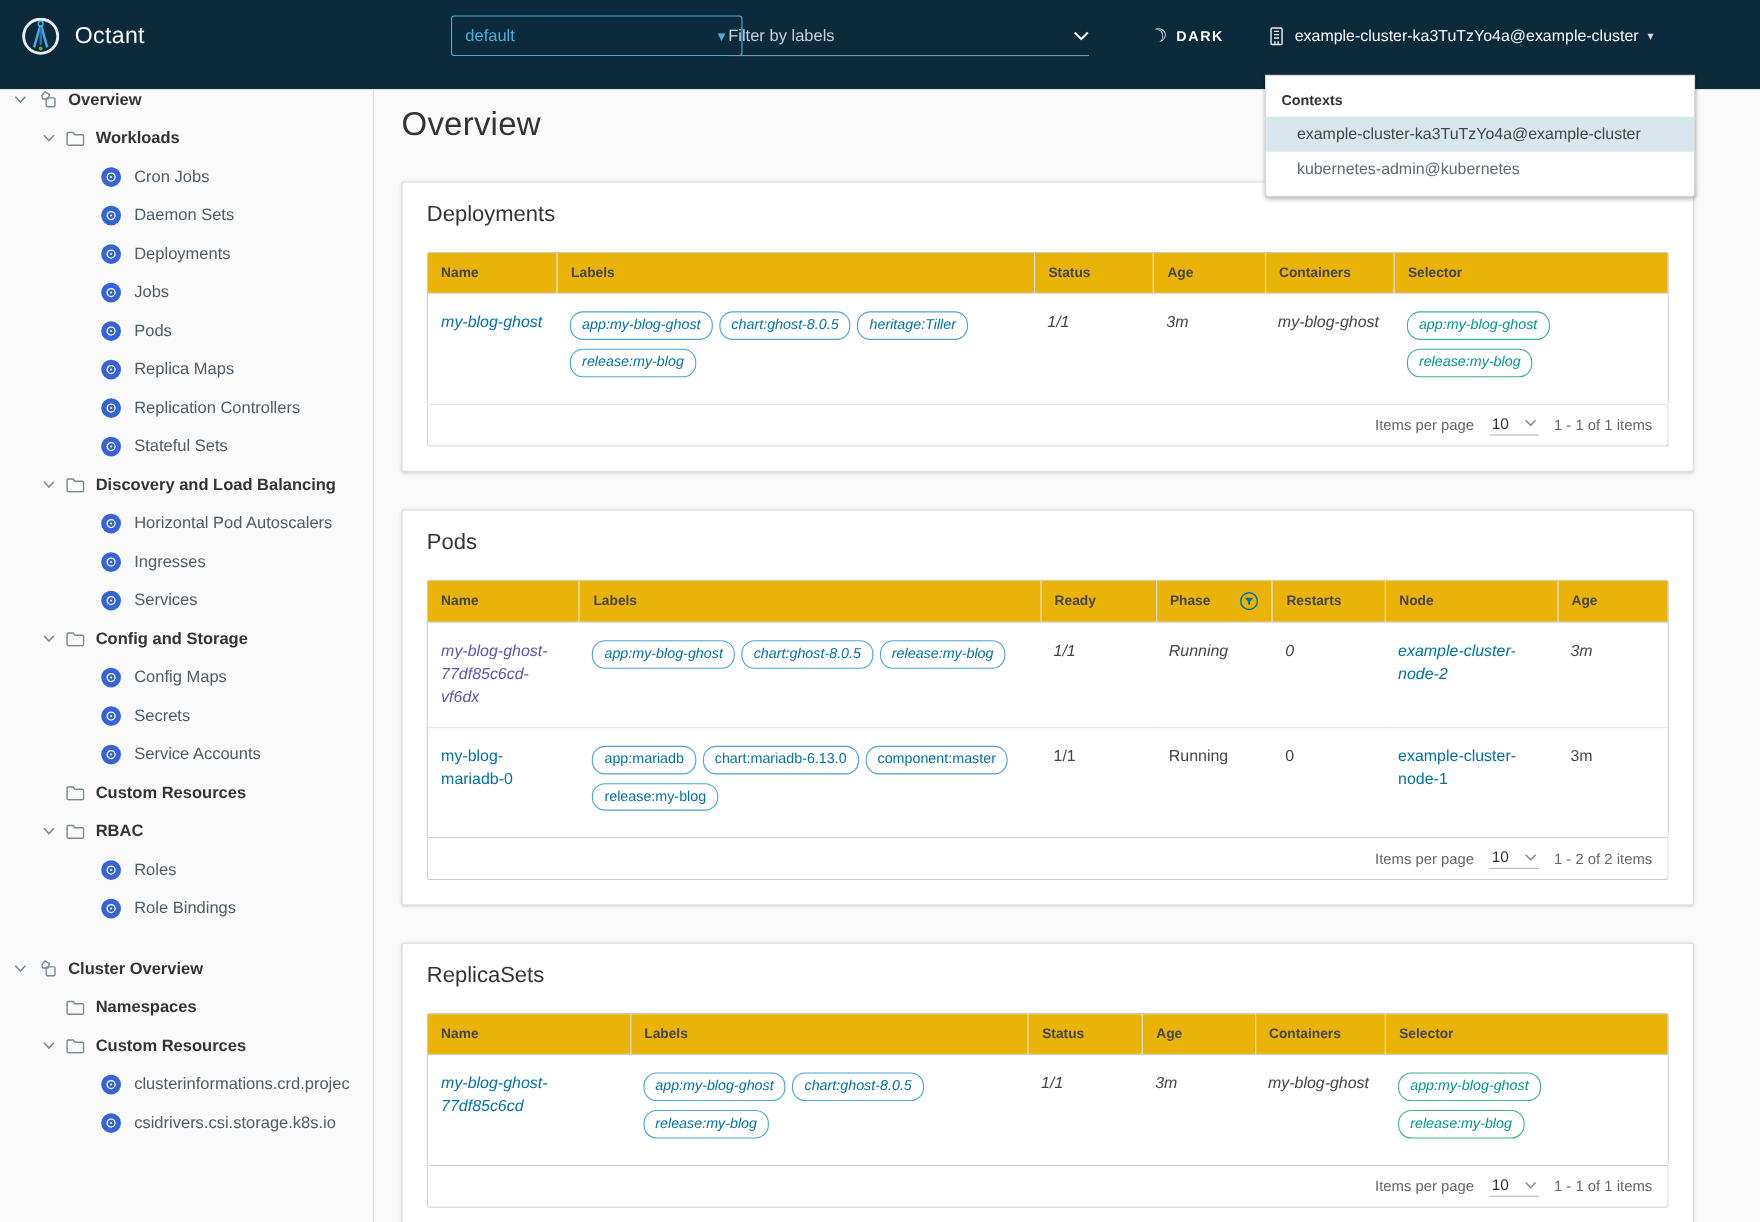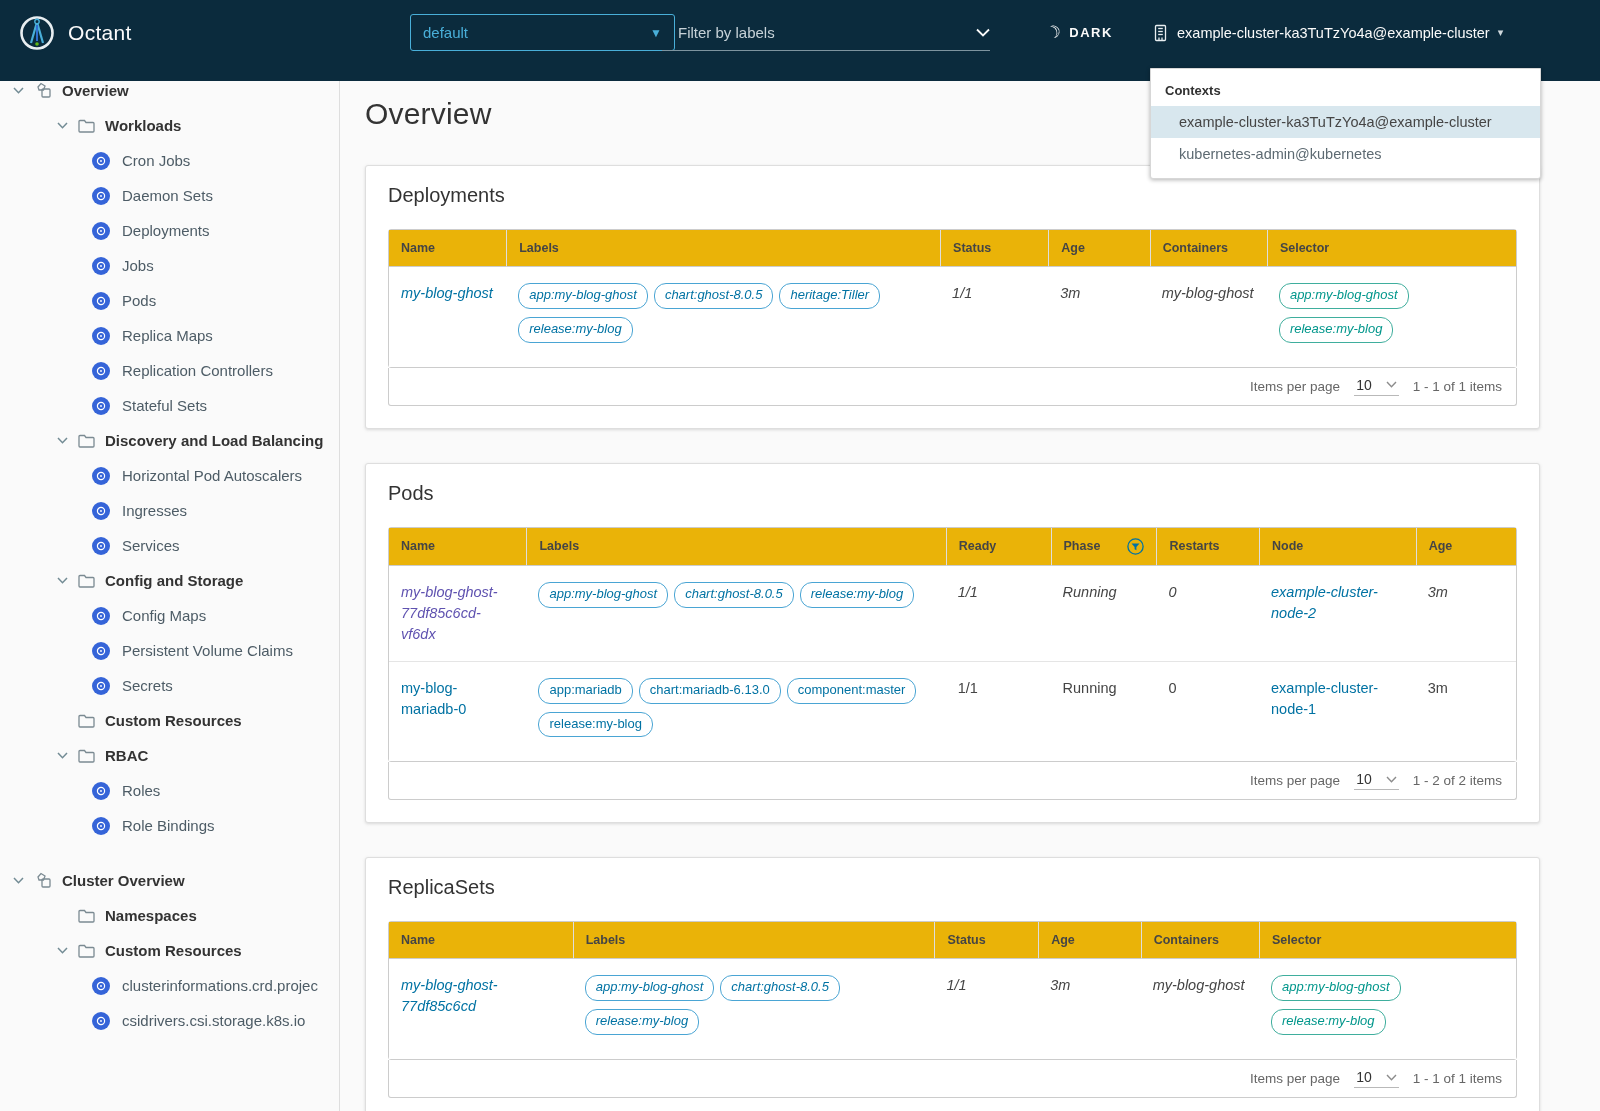--- a/index.html
+++ b/index.html
@@ -13,21 +13,21 @@
   .logo-badge { width:38px; height:38px; border-radius:50%; background:#0b2b3d;
                 display:flex; align-items:center; justify-content:center; }
   .app-title { font-size:21px; font-weight:400; letter-spacing:.3px; color:#fafafa; }
   .ns-select { left:370px; width:265px; height:37px; top:14px; border:1px solid #49afd9;
                border-radius:3px; display:flex; align-items:center; justify-content:space-between;
                padding:0 12px; color:#49afd9; font-size:15px; cursor:pointer;margin-left:40px; }
   .ns-caret { color:#49afd9; font-size:12px; }
   .label-filter { left:662px; width:328px; top:14px; height:37px; border-bottom:1px solid #7e949f;
                   display:flex; align-items:center; justify-content:space-between; }
   .label-filter input { background:transparent; border:none; outline:none; color:#e8eef1;
-                        font-size:15px; width:280px; font-family:"Liberation Sans",sans-serif;margin-left:16px; }
+                        font-size:15px; width:280px; font-family:"Liberation Sans",sans-serif; }
   .label-filter input::placeholder { color:#c7d2d8; opacity:1; }
   .filter-chevron { stroke:#fafafa; }
   .theme-toggle { left:1046px; gap:8px; cursor:pointer; }
   .moon { font-size:17px; transform:rotate(-18deg); display:inline-block; }
   .theme-label { font-size:13px; font-weight:700; letter-spacing:1.5px; }
   .context-switcher { left:1152px; gap:8px; cursor:pointer; max-width:400px; }
   .context-label { font-size:14.5px; color:#fafafa; white-space:nowrap; }
   .ctx-caret { font-size:11px; color:#cfd8dd; }
 
   
@@ -38,21 +38,21 @@
   .context-item { font-size:14.5px; color:#5d6a72; padding:8px 14px 8px 28px; white-space:nowrap;
                   overflow:hidden; text-overflow:ellipsis; cursor:pointer; }
   .context-item.selected { background:#d8e7ee; color:#454545; }
 
   
   .sidebar { position:absolute; left:0; top:65px; width:340px; height:1046px; background:#fafafa;
              border-right:1px solid #dedede; padding-top:8px; overflow:hidden; }
   .side-row { display:flex; align-items:center; height:35px; cursor:pointer; }
   .side-row .chev { width:12px; display:flex; justify-content:center; }
   .side-row.lvl-section { padding-left:12px; gap:10px; font-weight:700; color:#333; font-size:15px; }
-  .side-row.lvl-group   { padding-left:56px; gap:10px; font-weight:700; color:#333; font-size:15px; }
+  .side-row.lvl-group   { padding-left:38px; gap:10px; font-weight:700; color:#333; font-size:15px; }
   .side-row.lvl-leaf    { padding-left:92px; gap:12px; font-weight:400; color:#4d5c66; font-size:15px; }
   .side-row .row-label { white-space:nowrap; overflow:hidden; }
   .res-icon { width:18px; height:18px; border-radius:50%; background:#3564d8; flex:0 0 18px;
               display:flex; align-items:center; justify-content:center; }
   .res-icon svg { display:block; }
   .side-spacer { height:20px; }
 
   
   .main { position:absolute; left:340px; top:65px; width:1260px; height:1046px;
           background:#fafafa; padding:32px 60px 0 25px; overflow:hidden; }
@@ -308,30 +308,30 @@
       </span>
       <span class="row-label">Config Maps</span>
     </div>
     <div class="side-row lvl-leaf">
       <span class="res-icon">
         <svg width="10" height="10" viewBox="0 0 10 10" fill="none" stroke="#fff" stroke-width="1.2">
           <circle cx="5" cy="5" r="3.6"></circle>
           <circle cx="5" cy="5" r="0.9" fill="#fff" stroke="none"></circle>
         </svg>
       </span>
-      <span class="row-label">Persistent Volume Claims</span>
-    </div>
-    <div class="side-row lvl-leaf">
-      <span class="res-icon">
-        <svg width="10" height="10" viewBox="0 0 10 10" fill="none" stroke="#fff" stroke-width="1.2">
-          <circle cx="5" cy="5" r="3.6"></circle>
-          <circle cx="5" cy="5" r="0.9" fill="#fff" stroke="none"></circle>
-        </svg>
-      </span>
       <span class="row-label">Secrets</span>
+    </div>
+    <div class="side-row lvl-leaf">
+      <span class="res-icon">
+        <svg width="10" height="10" viewBox="0 0 10 10" fill="none" stroke="#fff" stroke-width="1.2">
+          <circle cx="5" cy="5" r="3.6"></circle>
+          <circle cx="5" cy="5" r="0.9" fill="#fff" stroke="none"></circle>
+        </svg>
+      </span>
+      <span class="row-label">Service Accounts</span>
     </div>
     <div class="side-row lvl-group">
       <span class="chev"></span>
       <span style="display:flex">
         <svg width="17" height="14" viewBox="0 0 17 14" fill="none" stroke="#7b8a92" stroke-width="1.3">
           <path d="M1 3.5 V12 a1 1 0 0 0 1 1 H15 a1 1 0 0 0 1-1 V4.5 a1 1 0 0 0-1-1 H8 L6.5 1.5 H2 a1 1 0 0 0-1 1 Z"></path>
         </svg>
       </span>
       <span class="row-label">Custom Resources</span>
     </div>

